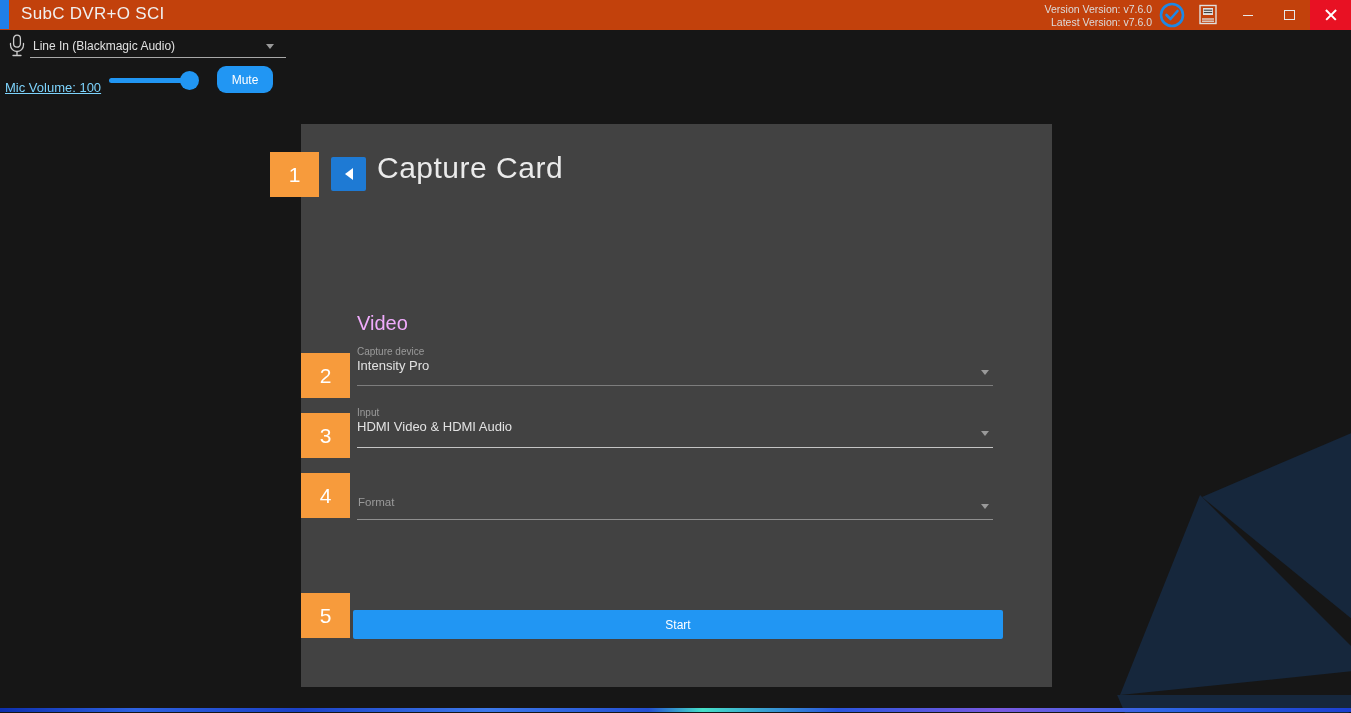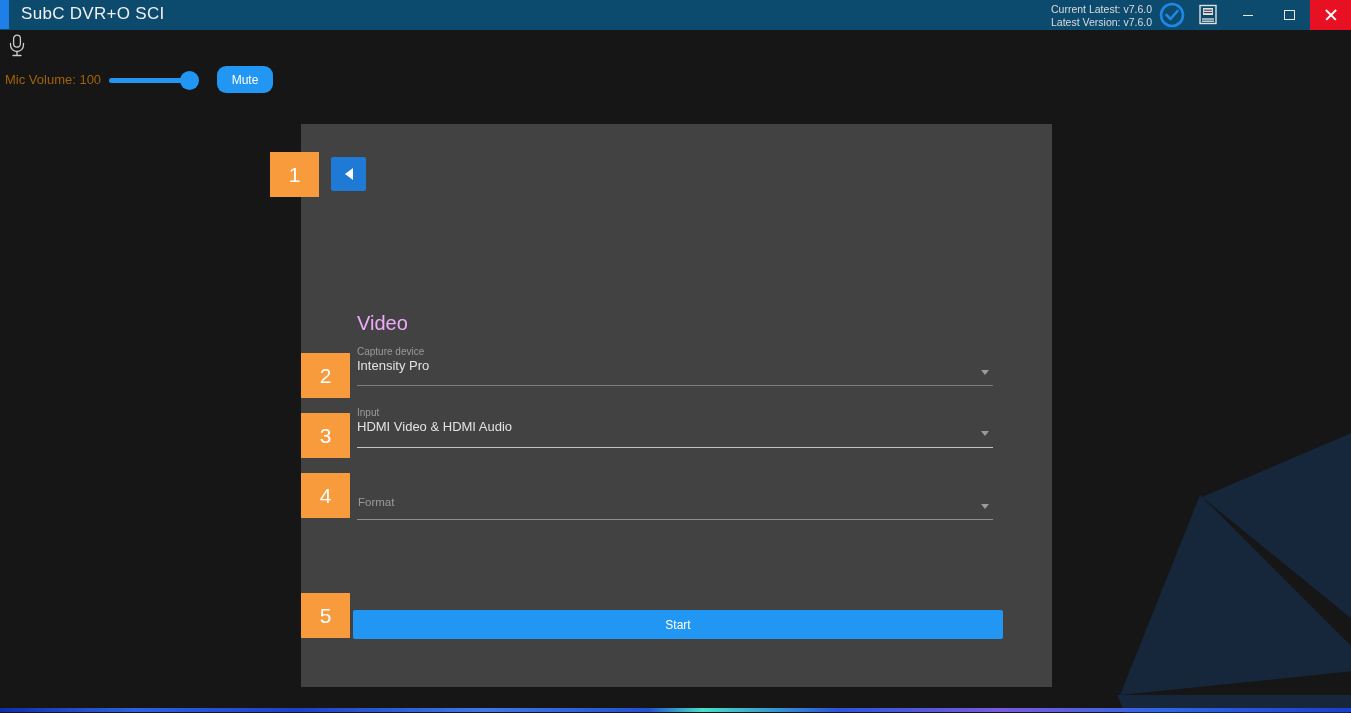--- a/index.html
+++ b/index.html
@@ -2,21 +2,21 @@
 <html><head>
 <meta charset="utf-8">
 <style>
   html,body{margin:0;padding:0;background:#000;}
   #app{
     position:relative;width:1351px;height:713px;overflow:hidden;
     background:#161616;font-family:"Liberation Sans",sans-serif;
     -webkit-font-smoothing:antialiased;
   }
   
-  .titlebar{position:absolute;left:0;top:0;width:1351px;height:30px;background:#0c4a6e;}
+  .titlebar{position:absolute;left:0;top:0;width:1351px;height:30px;background:#c2410c;}
   .titlebar-accent{position:absolute;left:0;top:0;width:9px;height:29px;background:#1f7fe8;}
   .app-title{position:absolute;left:21px;top:4px;font-size:17px;color:#f0f0f0;letter-spacing:.3px;}
   .version-block{position:absolute;left:1012px;top:3px;width:140px;text-align:right;
     font-size:10.5px;line-height:12.5px;color:#dcdcdc;}
   .tb-icon{position:absolute;top:0;height:30px;display:flex;align-items:center;justify-content:center;}
   .check-wrap{left:1157px;width:30px;}
   .log-wrap{left:1194px;width:28px;}
   .btn-min{left:1228px;width:40px;}
   .btn-max{left:1268px;width:42px;}
   .btn-close{left:1310px;width:41px;background:#e81123;}
@@ -28,21 +28,21 @@
   .glyph-close::before{transform:rotate(45deg);}
   .glyph-close::after{transform:rotate(-45deg);}
   
   .mic-icon{position:absolute;left:8px;top:34px;}
   .device-select{position:absolute;left:30px;top:34px;width:256px;height:24px;cursor:pointer;}
   .device-label{position:absolute;left:3px;top:5px;font-size:12px;color:#e0e0e0;}
   .caret{width:0;height:0;border-left:4.5px solid transparent;border-right:4.5px solid transparent;
     border-top:5px solid #9a9a9a;}
   .device-caret{position:absolute;right:12px;top:10px;}
   .device-underline{position:absolute;left:0;top:23px;width:256px;height:1px;background:#a8a8a8;}
-  .volume-label{position:absolute;left:5px;top:72px;font-size:13px;color:#a16207;}
+  .volume-label{position:absolute;left:5px;top:80px;font-size:13px;color:#7dd3fc;text-decoration:underline;}
   .slider{position:absolute;left:105px;top:68px;width:100px;height:24px;cursor:pointer;}
   .slider-track{position:absolute;left:4px;top:10px;width:84px;height:5px;border-radius:2.5px;background:#2196f3;}
   .slider-thumb{position:absolute;left:75px;top:3px;width:19px;height:19px;border-radius:50%;background:#2196f3;}
   .mute-btn{position:absolute;left:217px;top:66px;width:56px;height:27px;background:#2196f3;
     border-radius:9px;display:flex;align-items:center;justify-content:center;
     font-size:12px;color:#fff;cursor:pointer;}
   
   .panel{position:absolute;left:301px;top:124px;width:751px;height:563px;background:#424242;}
   .badge{position:absolute;width:49px;height:45px;background:#f79b3c;display:flex;
     align-items:center;justify-content:center;font-size:21px;color:#fff;z-index:5;}
@@ -95,21 +95,21 @@
       <polygon points="0,-280 200,-200 26,-26" transform="rotate(225)"></polygon>
       <polygon points="0,-280 200,-200 26,-26" transform="rotate(270)"></polygon>
       <polygon points="0,-280 200,-200 26,-26" transform="rotate(315)"></polygon>
     </g>
   </svg>
 
   <div class="titlebar">
     <div class="titlebar-accent"></div>
     <div class="app-title">SubC DVR+O SCI</div>
     <div class="version-block">
-      <div>Current Latest: v7.6.0</div>
+      <div>Version Version: v7.6.0</div>
       <div>Latest Version: v7.6.0</div>
     </div>
     <div class="tb-icon check-wrap">
       <svg width="26" height="26" viewBox="0 0 26 26">
         <circle cx="13" cy="13" r="11" fill="none" stroke="#1e88e5" stroke-width="2.6"></circle>
         <polyline points="7.5,13 11.5,17 18.5,9" fill="none" stroke="#1e88e5" stroke-width="2.6" stroke-linecap="round" stroke-linejoin="round"></polyline>
       </svg>
     </div>
     <div class="tb-icon log-wrap">
       <svg width="21" height="22" viewBox="0 0 21 22">
@@ -131,37 +131,43 @@
       <div class="glyph-close"></div>
     </div>
   </div>
 
   <svg class="mic-icon" width="18" height="24" viewBox="0 0 18 24">
     <rect x="5.6" y="1.2" width="6.8" height="12" rx="3.4" fill="none" stroke="#cccccc" stroke-width="1.3"></rect>
     <path d="M2.5,9.5 v1.5 a6.5,6.5 0 0 0 13,0 v-1.5" fill="none" stroke="#cccccc" stroke-width="1.3" stroke-linecap="round"></path>
     <line x1="9" y1="17.5" x2="9" y2="21" stroke="#cccccc" stroke-width="1.3"></line>
     <line x1="5" y1="21.5" x2="13" y2="21.5" stroke="#cccccc" stroke-width="1.3" stroke-linecap="round"></line>
   </svg>
+  <div class="device-select">
+    <div class="device-label">Line In (Blackmagic Audio)</div>
+    <div class="caret device-caret"></div>
+    <div class="device-underline"></div>
+  </div>
   <div class="volume-label">Mic Volume: 100</div>
   <div class="slider">
     <div class="slider-track"></div>
     <div class="slider-thumb"></div>
   </div>
   <div class="mute-btn">
     <span>Mute</span>
   </div>
 
   <div class="panel"></div>
 
   <div class="badge badge-1">
     <span>1</span>
   </div>
   <div class="back-btn">
     <div class="back-glyph"></div>
   </div>
+  <div class="panel-title">Capture Card</div>
 
   <div class="video-heading">Video</div>
 
   <div class="badge badge-2">
     <span>2</span>
   </div>
   <div class="field f-capture">
     <div class="field-label">Capture device</div>
     <div class="field-value">Intensity Pro</div>
     <div class="caret field-caret"></div>

